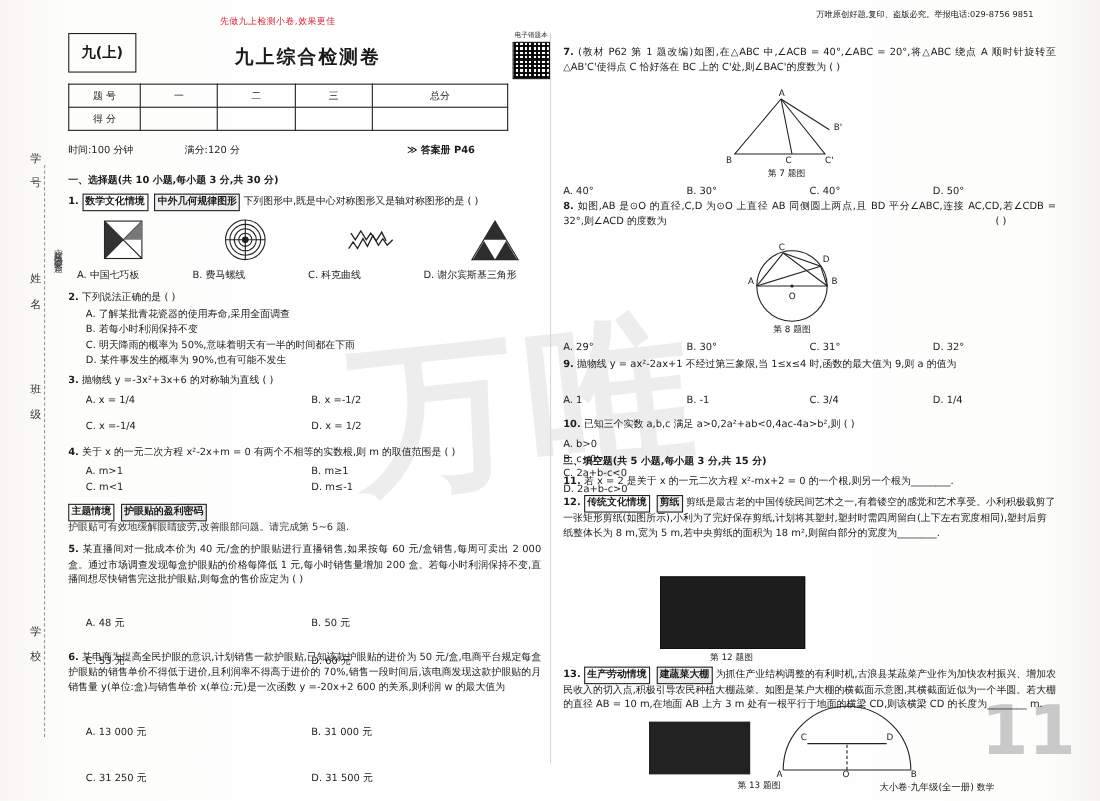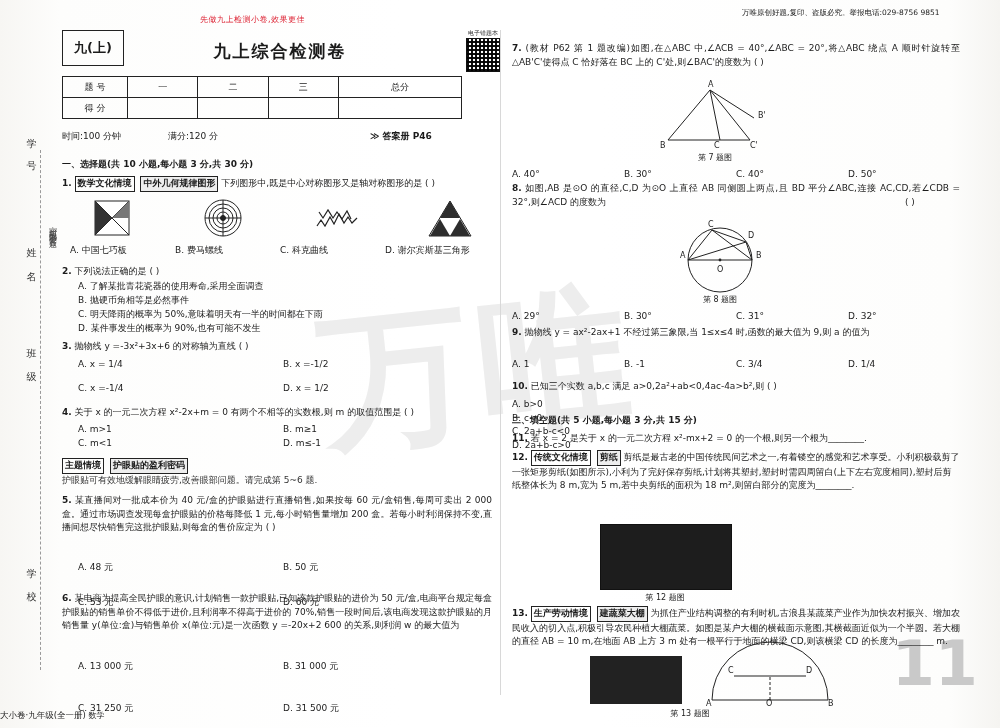--- a/index.html
+++ b/index.html
@@ -64,21 +64,21 @@
   .figbox{width:80px;height:46px;display:flex;align-items:center;justify-content:center;}
   .optline{display:flex;font-size:9px;margin-top:2px;}
   .optline span{width:25%;text-align:left;}
 
   
   .wm{position:absolute;left:320px;top:270px;font-size:150px;color:#ededed;font-weight:bold;
       letter-spacing:10px;transform:rotate(-6deg);user-select:none;}
   .bignum{position:absolute;right:22px;bottom:28px;font-size:62px;color:#c9c9c9;font-weight:bold;}
 
   
-  .footer{position:absolute;left:0;bottom:6px;width:904px;text-align:left;font-size:8.5px;color:#222;}
+  .footer{position:absolute;left:0;bottom:6px;width:904px;text-align:right;font-size:8.5px;color:#222;}
   .footer .sub{font-size:8px;}
   svg{overflow:visible;}
 </style>
 </head>
 <body>
 
 <div class="page">
   <div class="paper-tint"></div>
 
   <div class="wm">万唯</div>
@@ -187,21 +187,21 @@
       <span>D. 谢尔宾斯基三角形</span>
     </div>
   </div>
 
   <div class="q" style="left:62px;top:265px;width:430px;">
     <span class="qn">2.</span>
     <span>下列说法正确的是</span>
     <span>(    )</span>
   </div>
   <div class="q" style="left:78px;top:280px;width:420px;">A. 了解某批青花瓷器的使用寿命,采用全面调查</div>
-  <div class="q" style="left:78px;top:294px;width:420px;">B. 抛硬币角相等是必然事件</div>
+  <div class="q" style="left:78px;top:294px;width:420px;">B. 若每小时利润保持不变</div>
   <div class="q" style="left:78px;top:308px;width:420px;">C. 明天降雨的概率为 50%,意味着明天有一半的时间都在下雨</div>
   <div class="q" style="left:78px;top:322px;width:420px;">D. 某件事发生的概率为 90%,也有可能不发生</div>
 
   <div class="q" style="left:62px;top:340px;width:430px;">
     <span class="qn">3.</span>
     <span>抛物线 y =-3x²+3x+6 的对称轴为直线</span>
     <span>(    )</span>
   </div>
   <div class="q opts" style="left:78px;top:358px;width:410px;">
     <span>A. x = 1/4</span>

